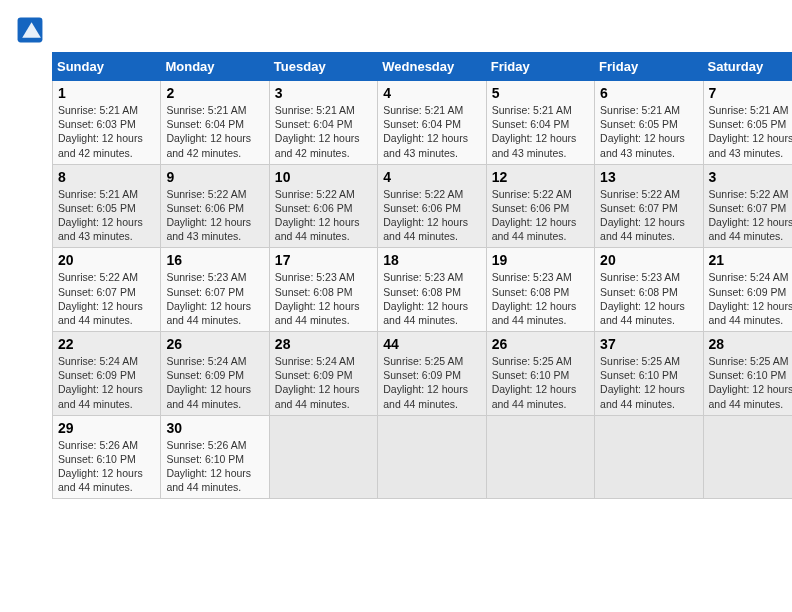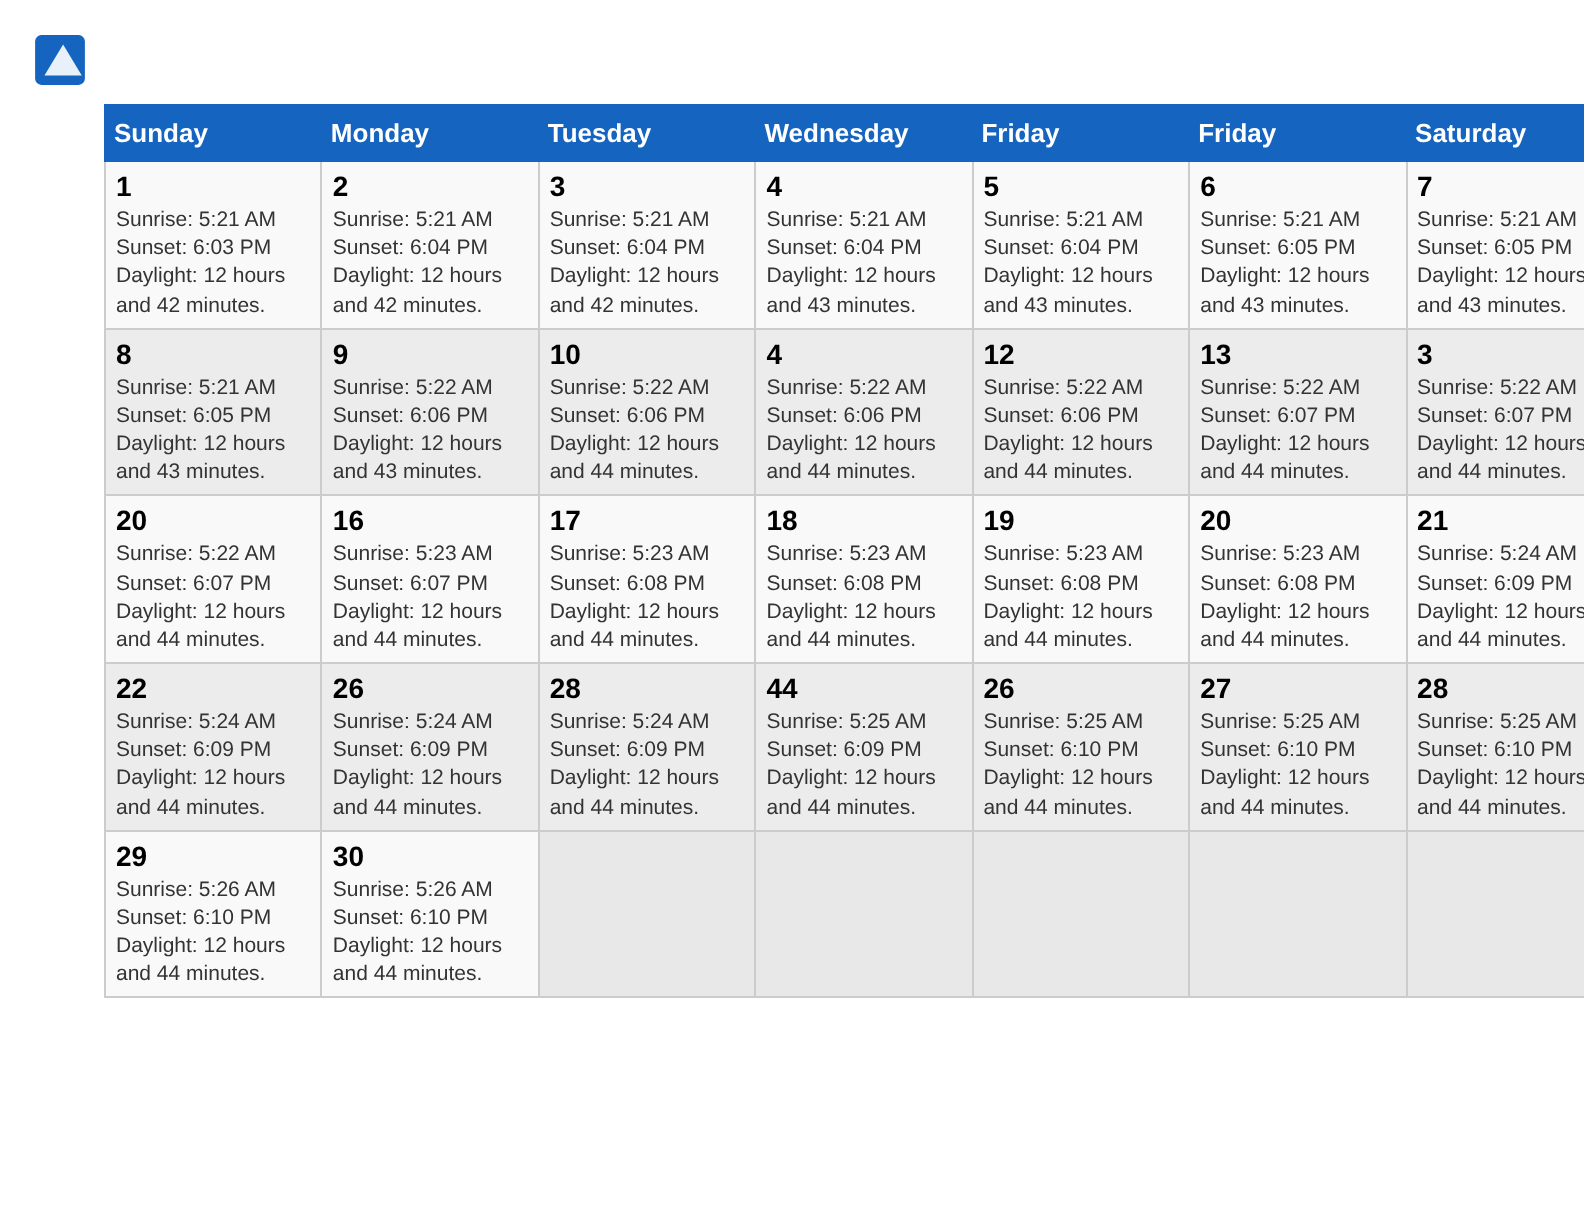--- a/index.html
+++ b/index.html
@@ -303,21 +303,21 @@
 and 44 minutes.</div>
         </td>
         <td>
           <span class="day-num">26</span>
           <div class="day-info">Sunrise: 5:25 AM
 Sunset: 6:10 PM
 Daylight: 12 hours
 and 44 minutes.</div>
         </td>
         <td>
-          <span class="day-num">27</span>
+          <span class="day-num">37</span>
           <div class="day-info">Sunrise: 5:25 AM
 Sunset: 6:10 PM
 Daylight: 12 hours
 and 44 minutes.</div>
         </td>
         <td>
           <span class="day-num">28</span>
           <div class="day-info">Sunrise: 5:25 AM
 Sunset: 6:10 PM
 Daylight: 12 hours

